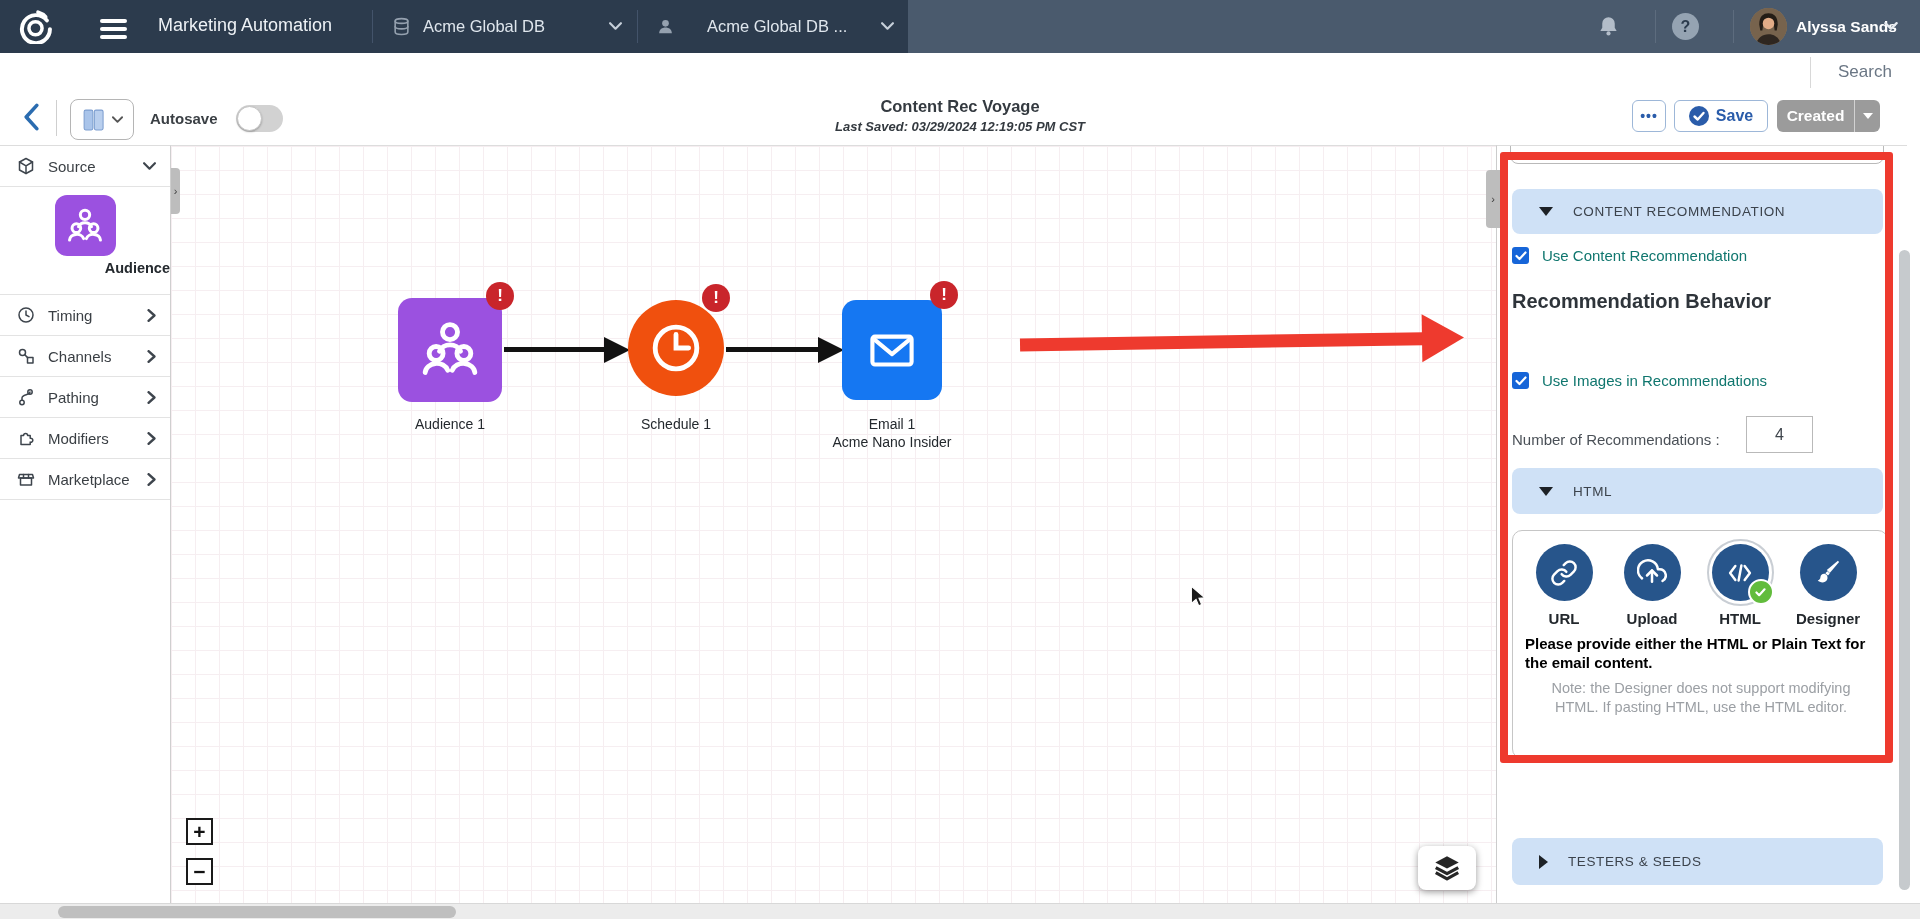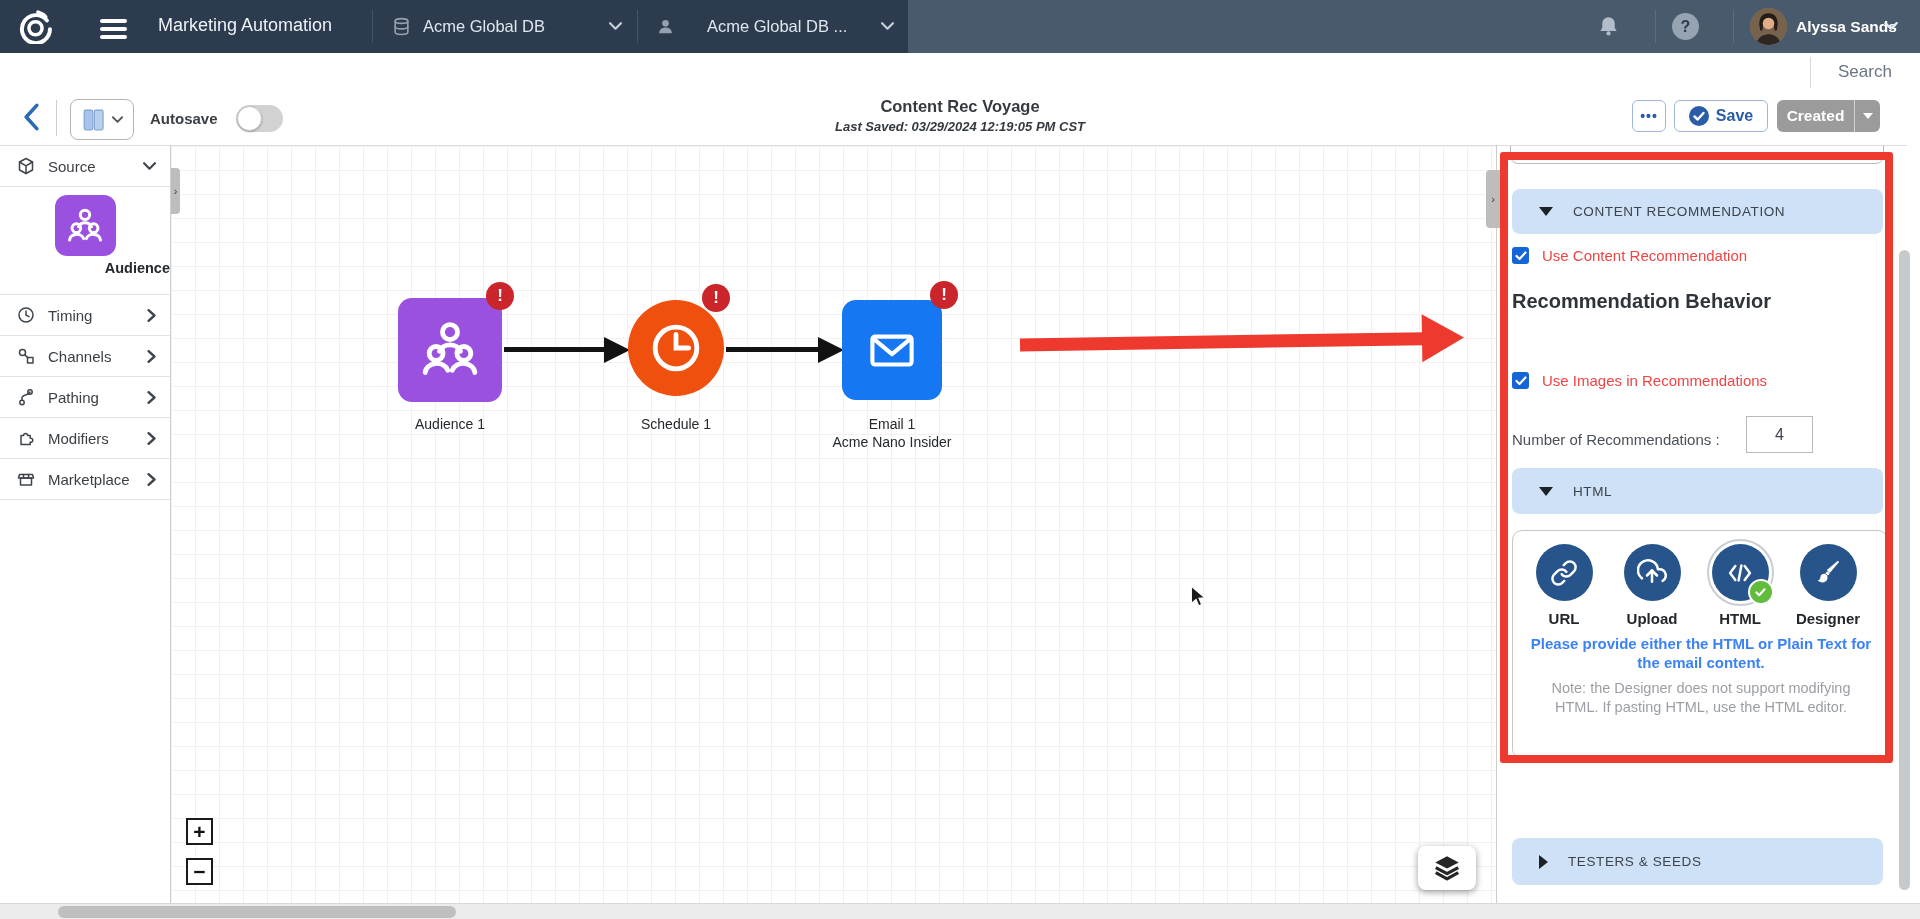--- a/index.html
+++ b/index.html
@@ -67,34 +67,34 @@
   .anno-rect{position:absolute;left:1500px;top:152px;width:393px;height:611px;box-sizing:border-box;border:8px solid var(--annotation-red,#ee3a2e);border-radius:3px;z-index:40;pointer-events:none;}
   .anno-arrow{position:absolute;left:1020px;top:315px;width:446px;height:52px;transform:rotate(-0.9deg);z-index:30;pointer-events:none;}
   .anno-arrow .shaft{position:absolute;left:0;top:20px;width:404px;height:13px;background:var(--annotation-red,#ee3a2e);}
   .anno-arrow .head{position:absolute;left:402px;top:2px;width:0;height:0;border-top:24px solid transparent;border-bottom:24px solid transparent;border-left:42px solid var(--annotation-red,#ee3a2e);}
 
   
   .panel{position:absolute;left:1496px;top:145px;width:410px;height:758px;background:#fff;border-left:1px solid #ccc;border-top:1px solid #ddd;overflow:hidden;}
   .sec-bar{position:absolute;left:15px;width:371px;height:45px;background:var(--section-header-bg,#cfe1f6);border-radius:8px;display:flex;align-items:center;gap:20px;padding-left:27px;box-sizing:border-box;color:#3c434c;font-size:13.5px;letter-spacing:.6px;cursor:pointer;}
   .tri-down{width:0;height:0;border-left:7px solid transparent;border-right:7px solid transparent;border-top:9px solid #1d2126;}
   .tri-right{width:0;height:0;border-top:7px solid transparent;border-bottom:7px solid transparent;border-left:9px solid #1d2126;}
-  .cb-row{position:absolute;left:15px;display:flex;align-items:center;gap:13px;font-size:15px;color:#ef4444;cursor:pointer;}
+  .cb-row{position:absolute;left:15px;display:flex;align-items:center;gap:13px;font-size:15px;color:#0f766e;cursor:pointer;}
   .cb{width:17px;height:17px;background:#1665d8;border-radius:3px;display:flex;align-items:center;justify-content:center;flex:none;}
   .field-label{position:absolute;left:15px;font-size:20px;font-weight:bold;color:#2e343a;}
   .select{position:absolute;left:15px;width:371px;height:40px;box-sizing:border-box;border:1px solid #9a9a9a;border-radius:2px;background:#fff;display:flex;align-items:center;padding:0 14px;font-size:15.5px;color:#3f454c;cursor:pointer;}
   .select .chev{margin-left:auto;color:#333;}
   .count-label{position:absolute;left:15px;font-size:15px;color:#4a5057;}
   .num-input{position:absolute;left:249px;width:67px;height:37px;box-sizing:border-box;border:1px solid #b9b9b9;background:#fff;text-align:center;font-size:16px;color:#3f454c;font-family:inherit;}
   .html-card{position:absolute;left:15px;top:384px;width:376px;height:229px;box-sizing:border-box;border:1px solid #c6c6c6;border-radius:10px;background:#fff;}
   .opt{position:absolute;top:13px;width:88px;text-align:center;cursor:pointer;}
   .opt .circle{width:57px;height:57px;border-radius:50%;background:var(--icon-navy,#27558b);margin:0 auto;display:flex;align-items:center;justify-content:center;color:#fff;position:relative;}
   .opt.selected .circle{outline:2px solid #c9ced4;outline-offset:3px;}
   .opt .olabel{margin-top:9px;font-size:15px;font-weight:bold;color:#23282d;}
   .green-badge{position:absolute;right:-5px;bottom:-4px;width:22px;height:22px;border-radius:50%;background:var(--success-green,#62bc3c);border:2px solid #fff;display:flex;align-items:center;justify-content:center;}
-  .warn-text{position:absolute;left:12px;top:103px;width:352px;text-align:center;font-size:15px;font-weight:bold;color:#3b82f6;line-height:19px;}
+  .warn-text{position:absolute;left:12px;top:103px;width:352px;text-align:left;font-size:15px;font-weight:bold;color:#000000;line-height:19px;}
   .note-text{position:absolute;left:20px;top:148px;width:336px;text-align:center;font-size:14.5px;color:#9b9fa4;line-height:19px;}
   .partial-box{position:absolute;left:13px;top:-28px;width:374px;height:46px;box-sizing:border-box;border:1px solid #b9b9b9;border-radius:8px;background:#fff;}
 
   
   .hscroll{position:absolute;left:0;top:903px;width:1920px;height:16px;background:#ececec;border-top:1px solid #d8d8d8;z-index:60;}
   .hscroll .thumb{position:absolute;left:58px;top:2px;width:398px;height:12px;background:#bfbfbf;border-radius:6px;cursor:pointer;}
   .vscroll{position:absolute;left:1898px;top:146px;width:13px;height:757px;z-index:60;}
   .vscroll .thumb{position:absolute;left:1px;top:104px;width:11px;height:640px;background:#c6cacd;border-radius:6px;cursor:pointer;}
 
   .cursor{position:absolute;left:1188px;top:585px;z-index:70;pointer-events:none;}

